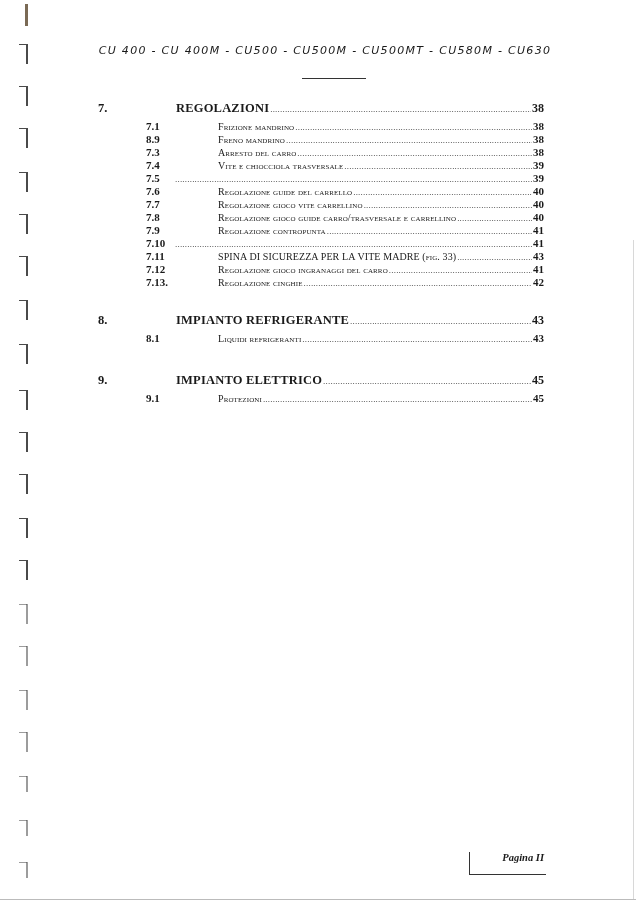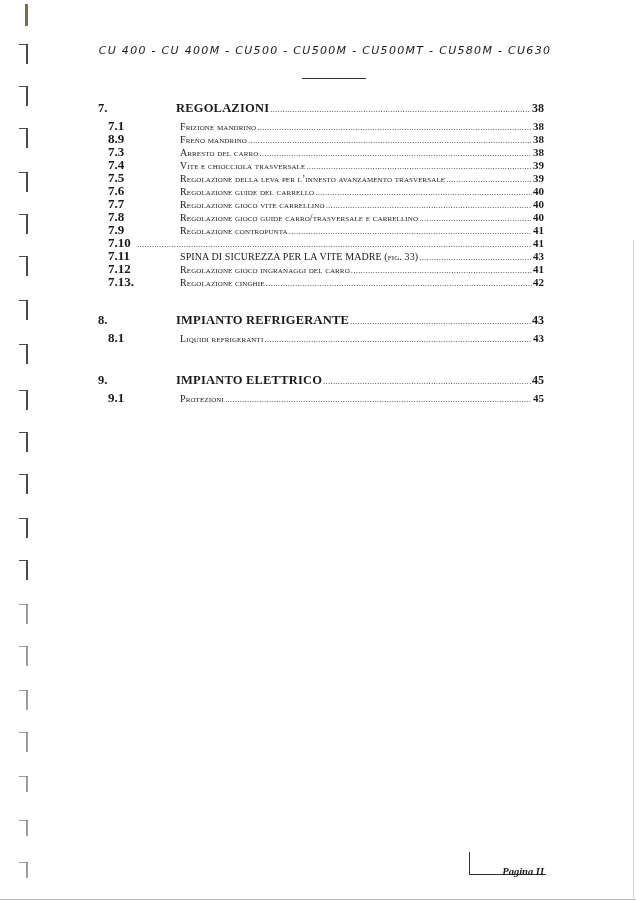--- a/index.html
+++ b/index.html
@@ -24,29 +24,29 @@
     .row .dots { flex: 1 1 auto; overflow: hidden; font-size: 9px; letter-spacing: 0.2px; margin: 0 1px; color: #222; }
     .row .dots::before { content: "................................................................................................................................................................................................................"; }
     .row .page { flex: none; }
 
     .chapter { font-size: 12.5px; margin-bottom: 4px; }
     .chapter .num { width: 34px; font-weight: bold; padding-left: 2px; }
     .chapter .title { font-weight: bold; letter-spacing: 0.2px; }
     .chapter .page { font-weight: bold; font-size: 12px; }
 
     .sub { font-size: 10px; line-height: 12px; padding-left: 12px; font-variant: small-caps; }
-    .sub .num { width: 28px; font-weight: bold; font-size: 13px; font-variant: normal; }
+    .sub .num { width: 28px; font-weight: bold; font-size: 11px; font-variant: normal; margin-left: 38px; }
     .sub .title { font-weight: normal; letter-spacing: 0.1px; }
     .sub .page { font-weight: bold; font-size: 11px; font-variant: normal; }
 
     .gap1 { height: 24px; }
     .gap2 { height: 28px; }
 
     .footer { position: absolute; left: 469px; top: 852px; width: 76px; height: 22px; border-left: 1.5px solid #333; border-bottom: 1.5px solid #333; }
-    .footer span { position: absolute; right: 2px; top: 14px; font-style: italic; font-size: 10.5px; font-weight: bold; }
+    .footer span { position: absolute; right: 2px; top: 0; font-style: italic; font-size: 10.5px; font-weight: bold; }
     .right-edge { position: absolute; right: 2px; top: 240px; width: 1px; height: 660px; background: #d8d8d8; }
     .bottom-edge { position: absolute; left: 0; bottom: 0; width: 636px; height: 1px; background: #bbb; }
   </style>
 </head>
 <body>
 
 <div class="bind-first"></div>
 <div id="bind-marks">
     <div class="bind-mark" style="top: 44px;">
       <div class="top" style="opacity:1"></div>
@@ -162,21 +162,20 @@
       <span class="page">38</span>
     </div>
   <div class="row sub">
       <span class="num">7.4</span>
       <span class="title">Vite e chiocciola trasversale</span>
       <span class="dots"></span>
       <span class="page">39</span>
     </div>
   <div class="row sub">
       <span class="num">7.5</span>
-      <span class="title">Regolazione della leva per l’innesto avanzamento trasversale</span>
       <span class="dots"></span>
       <span class="page">39</span>
     </div>
   <div class="row sub">
       <span class="num">7.6</span>
       <span class="title">Regolazione guide del carrello</span>
       <span class="dots"></span>
       <span class="page">40</span>
     </div>
   <div class="row sub">

